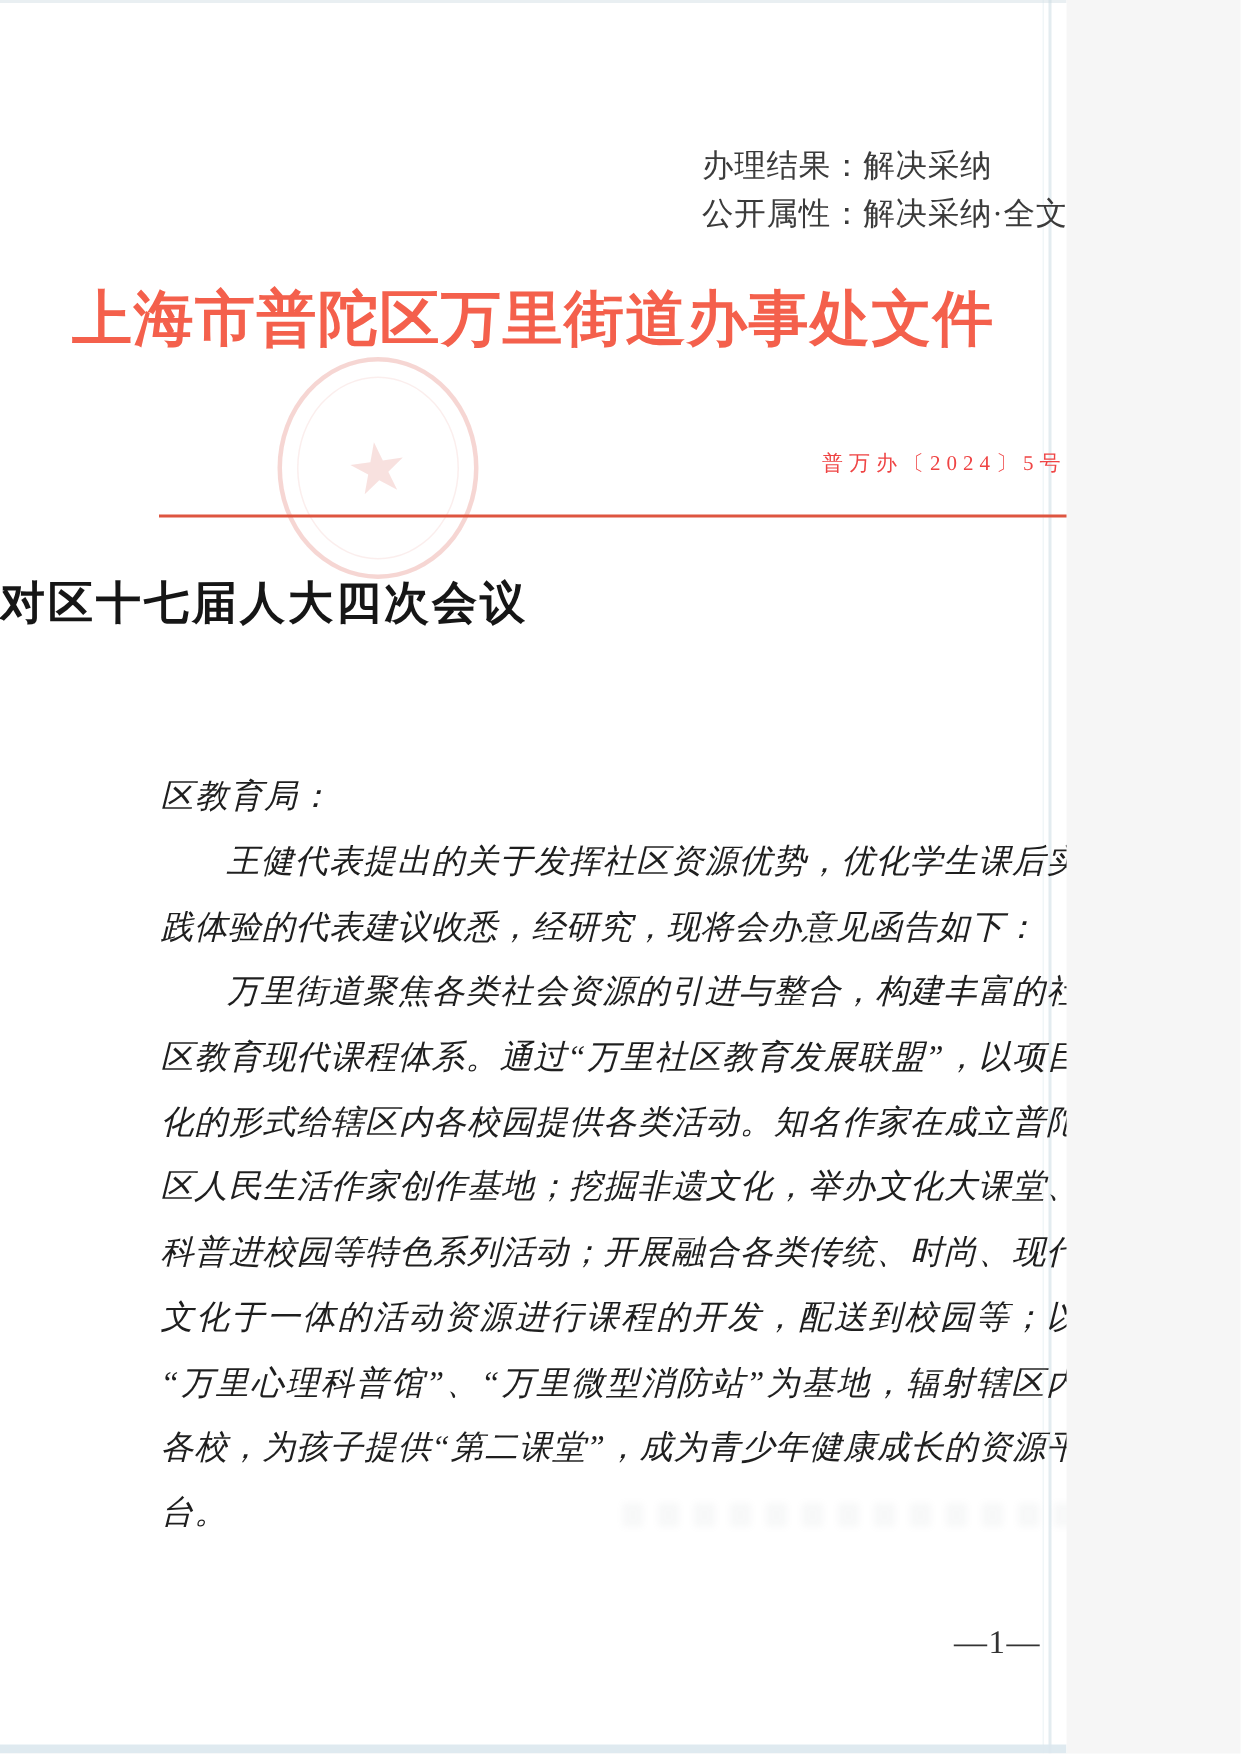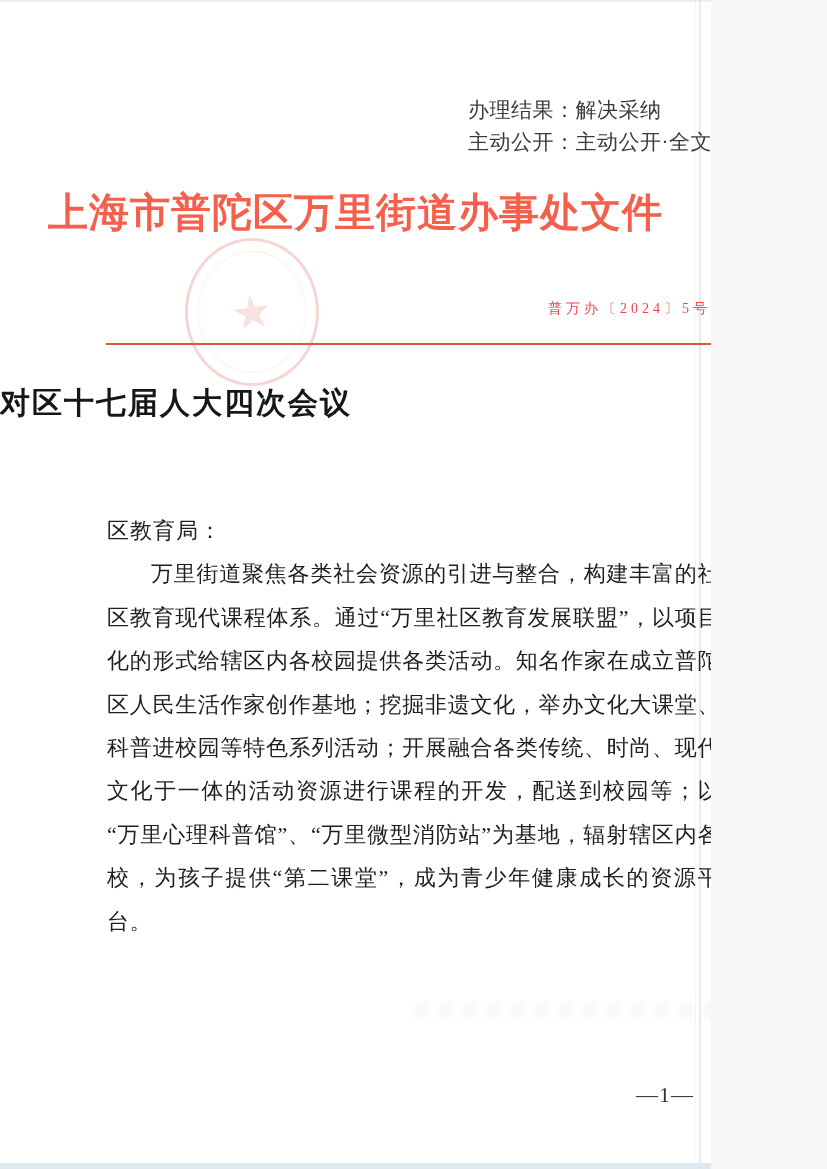--- a/index.html
+++ b/index.html
@@ -64,20 +64,21 @@
   .title{
     position:absolute;top:381px;left:0;width:100%;
     text-align:left;font-size:30px;font-weight:bold;color:#161616;
     line-height:44px;letter-spacing:2px;
   }
   
   .body-text{
     position:absolute;left:107px;top:509px;width:613px;
     font-size:22px;line-height:43.4px;color:#1f1f1f;
     text-align:justify;
+    font-style:italic;
   }
   .salutation{letter-spacing:1px;}
   .para{margin:0;text-indent:2em;letter-spacing:.5px;}
   
   .pagenum{
     position:absolute;top:1082px;left:636px;
     font-size:22px;color:#333;letter-spacing:1px;white-space:nowrap;
   }
 </style>
 </head>
@@ -86,37 +87,38 @@
 <div class="page">
 
   <div class="edge-top"></div>
   <div class="edge-right-1"></div>
   <div class="edge-right-2"></div>
   <div class="edge-bottom"></div>
   <div class="ghost-text"></div>
 
   <div class="meta">
     <div>办理结果：解决采纳</div>
-    <div>主动公开：主动公开·全文</div>
+    <div>公开属性：解决采纳·全文</div>
   </div>
 
   <div class="masthead">上海市普陀区万里街道办事处文件</div>
 
   <div class="seal">
     <span class="seal-star">★</span>
   </div>
 
   <div class="docnum">普万办〔2024〕5号</div>
 
   <div class="redline"></div>
 
   <div class="title">
     <div>对区十七届人大四次会议</div>
   </div>
 
   <div class="body-text">
     <div class="salutation">区教育局：</div>
+    <p class="para">王健代表提出的关于发挥社区资源优势，优化学生课后实践体验的代表建议收悉，经研究，现将会办意见函告如下：</p>
     <p class="para">万里街道聚焦各类社会资源的引进与整合，构建丰富的社区教育现代课程体系。通过“万里社区教育发展联盟”，以项目化的形式给辖区内各校园提供各类活动。知名作家在成立普陀区人民生活作家创作基地；挖掘非遗文化，举办文化大课堂、科普进校园等特色系列活动；开展融合各类传统、时尚、现代文化于一体的活动资源进行课程的开发，配送到校园等；以“万里心理科普馆”、“万里微型消防站”为基地，辐射辖区内各校，为孩子提供“第二课堂”，成为青少年健康成长的资源平台。</p>
   </div>
 
   <div class="pagenum">—1—</div>
 
 </div>
 
 </body></html>

